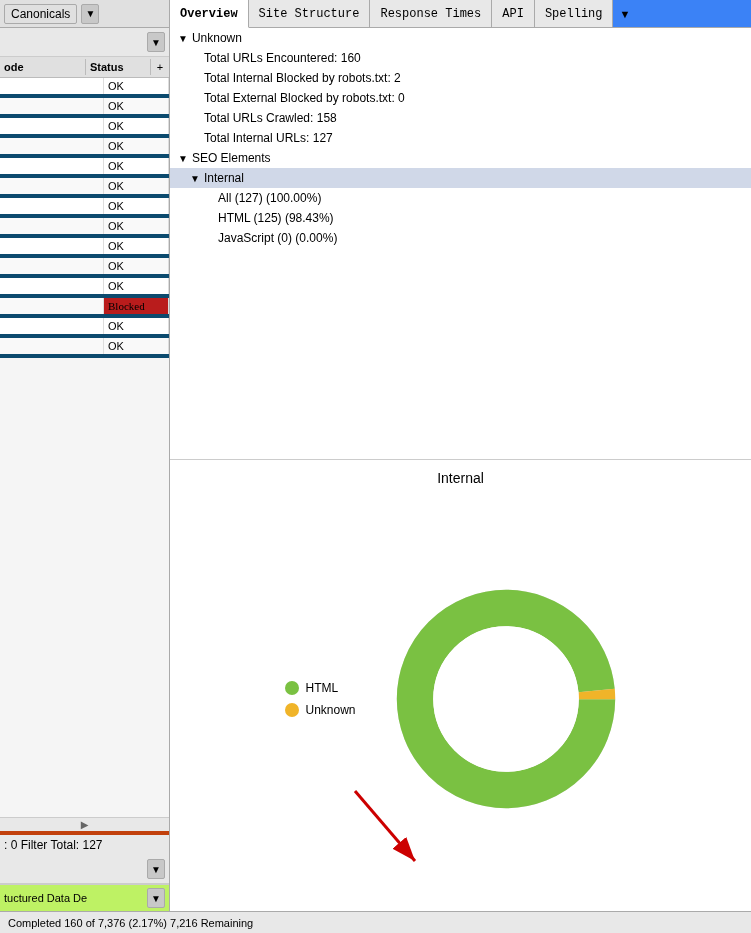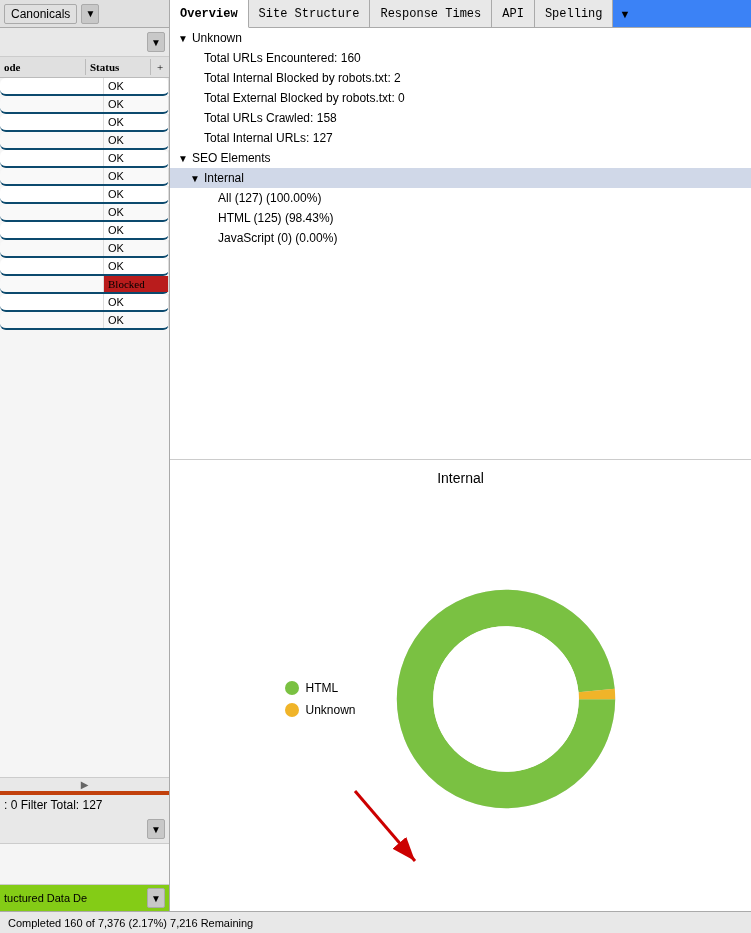--- a/index.html
+++ b/index.html
@@ -103,21 +103,20 @@
       background: #e8e8e8;
     }
     .left-panel-toolbar .dropdown-arrow {
       margin-left: auto;
     }
     .table-header {
       display: flex;
       background: #e0e0e0;
       border-bottom: 1px solid #bbb;
       padding: 2px 0;
-      font-family: Liberation Serif, serif;
     }
     .th-mode {
       flex: 1;
       padding: 2px 4px;
       font-size: 11px;
       font-weight: bold;
       border-right: 1px solid #bbb;
     }
     .th-status {
       width: 65px;
@@ -133,23 +132,22 @@
       cursor: pointer;
       text-align: center;
     }
     .table-rows {
       flex: 1;
       overflow-y: auto;
       overflow-x: hidden;
     }
     .table-row {
       display: flex;
-      border-bottom: 2px solid #0c4a6e;
+      border-bottom: 4px solid #0c4a6e;
       background: #fff;
-      border-radius: 6px;
     }
     .table-row:nth-child(even) { background: #f9f9f9; }
     .td-mode {
       flex: 1;
       padding: 2px 4px;
       font-size: 11px;
       border-right: 1px solid #ddd;
       overflow: hidden;
       text-overflow: ellipsis;
       white-space: nowrap;
@@ -359,21 +357,21 @@
         </div>
       </div>
 
     <div style="display:flex; align-items:center; justify-content:center; background:#e8e8e8; border-top:1px solid #ccc; height:14px;">
       <span style="font-size:10px; color:#666;">▶</span>
     </div>
     <div class="left-panel-footer">: 0 Filter Total: 127</div>
     <div class="left-panel-toolbar">
       <div class="dropdown-arrow">▼</div>
     </div>
-    <div style="display:flex; align-items:center; padding: 3px 4px; background:#84cc16; border-top:1px solid #ccc; font-size:11px; overflow:hidden;margin-top:40px;">
+    <div style="display:flex; align-items:center; padding: 3px 4px; background:#bef264; border-top:1px solid #ccc; font-size:11px; overflow:hidden;">
       <span>tuctured Data De</span>
       <div class="dropdown-arrow" style="margin-left:auto;">▼</div>
     </div>
   </div>
 
   <div class="right-panel">
 
     <div class="overview-content">
       <div class="tree-section-header">
         <span class="tree-arrow">▼</span>

